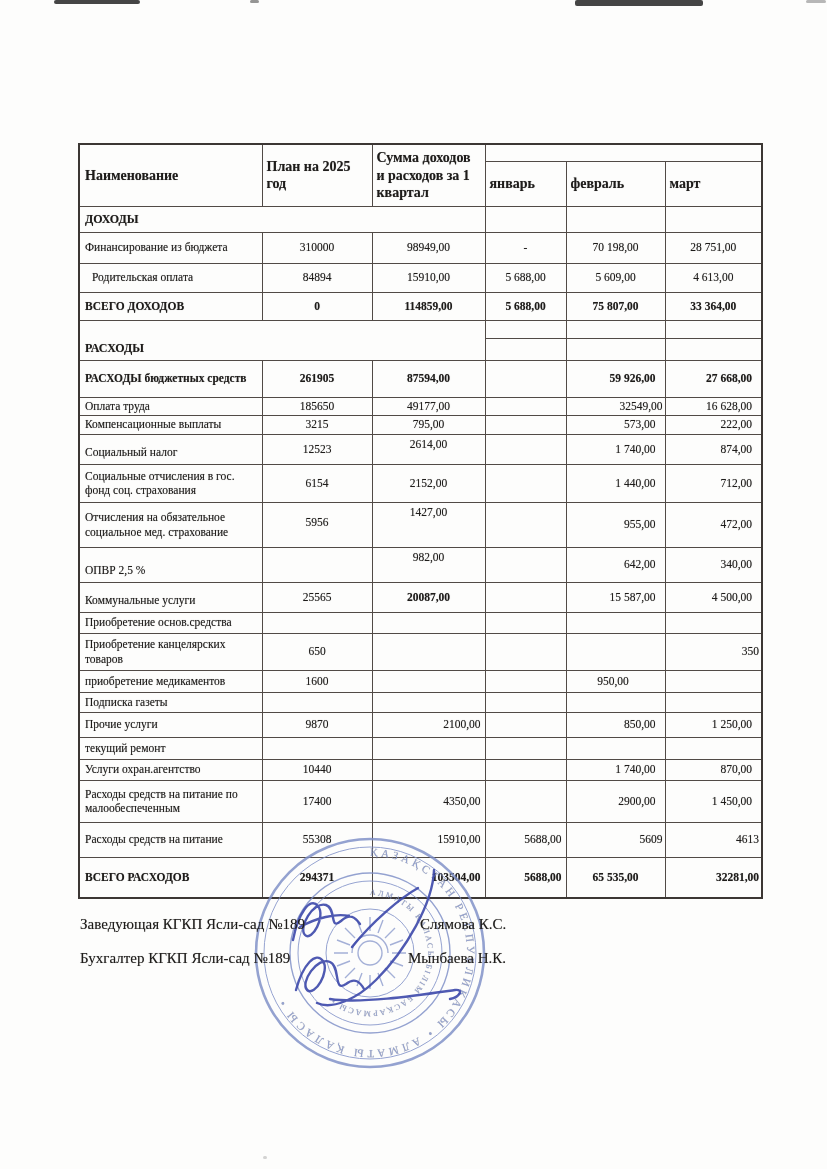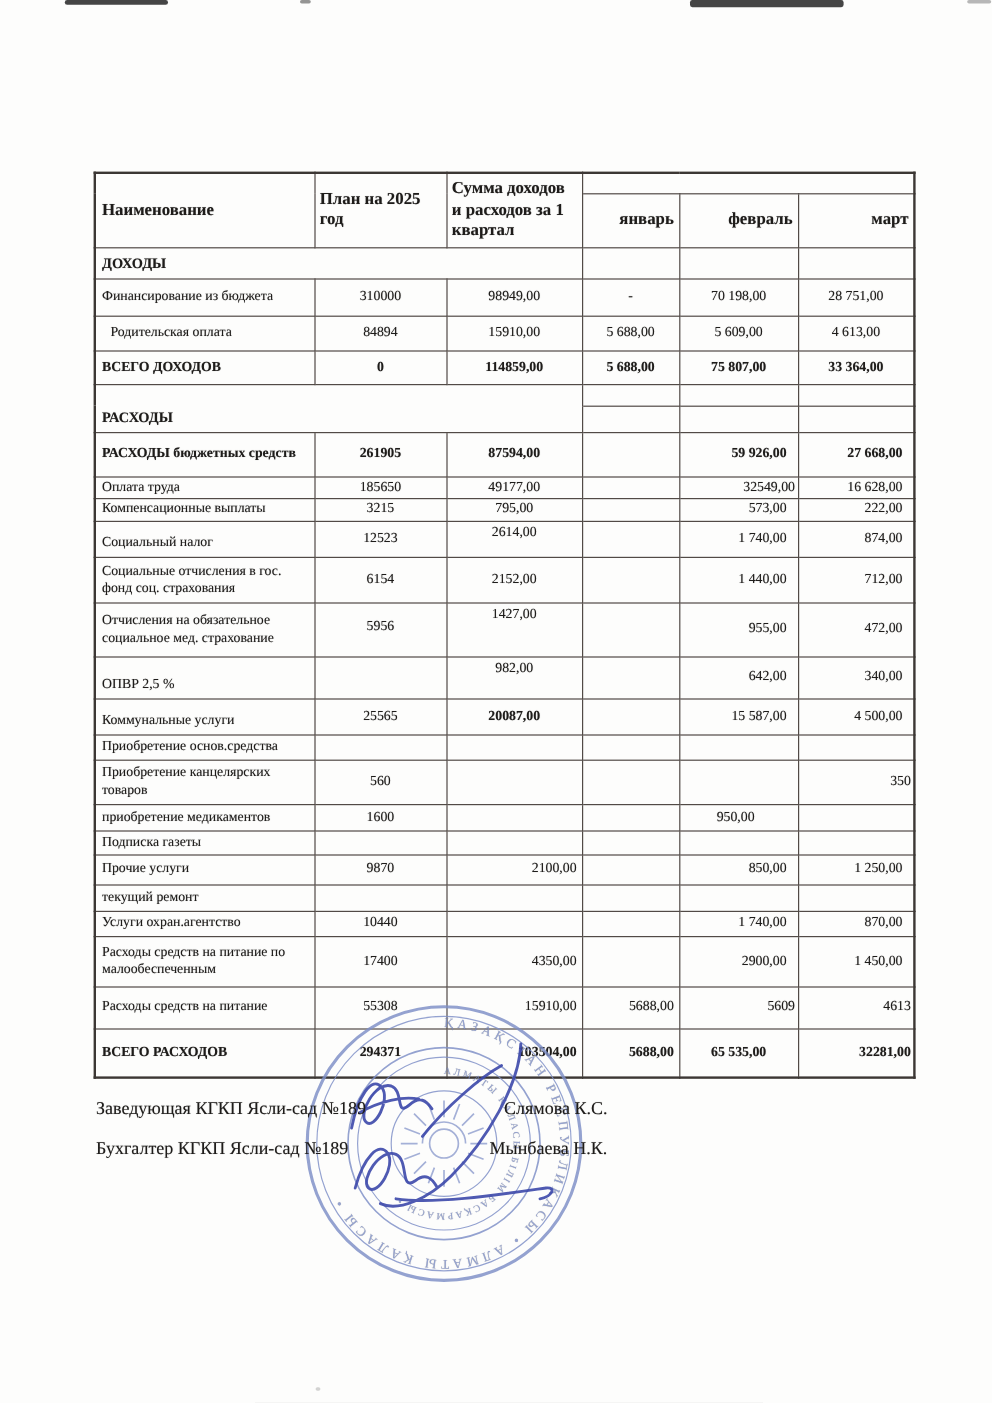--- a/index.html
+++ b/index.html
@@ -12,21 +12,21 @@
 
   table.report{position:absolute;left:78px;top:143px;width:683px;border-collapse:collapse;
                table-layout:fixed;}
   table.report{border:2px solid #3c3734;}
   td,th{border:1px solid #514a46;font-size:11.5px;padding:1px 4px;vertical-align:middle;
         overflow:hidden;line-height:1.25;}
   th{font-weight:bold;font-size:14px;}
   th.hn{text-align:left;padding-left:5px;}
   th.hp{text-align:left;}
   th.hs{text-align:left;padding-left:4px;}
-  .hr2 th{text-align:right;}
+  .hr2 th{text-align:left;}
   td.l{text-align:left;padding-left:5px;}
   td.l.ind{padding-left:12px;}
   td.p{text-align:center;margin-left:21px;}
   td.v{text-align:right;padding-right:9px;}
   td.s{text-align:center;padding-right:4px;}
   td.sr{text-align:right;padding-right:4px;}
   td.jr{text-align:right;padding-right:4px;}
   td.fc{text-align:center;}
   td.tight{padding-right:2px;}
   tr.r-c td.v, tr.r-c td.s{text-align:center;padding-right:4px;}
@@ -190,21 +190,21 @@
     <tr style="height:21px">
       <td class="l">Приобретение основ.средства</td>
       <td class="p"></td>
       <td class="s"></td>
       <td></td>
       <td class="v"></td>
       <td class="v"></td>
     </tr>
     <tr style="height:37px">
       <td class="l">Приобретение канцелярских товаров</td>
-      <td class="p">560</td>
+      <td class="p">650</td>
       <td class="s"></td>
       <td></td>
       <td class="v"></td>
       <td class="v tight">350</td>
     </tr>
     <tr style="height:22px">
       <td class="l">приобретение медикаментов</td>
       <td class="p">1600</td>
       <td class="s"></td>
       <td></td>

